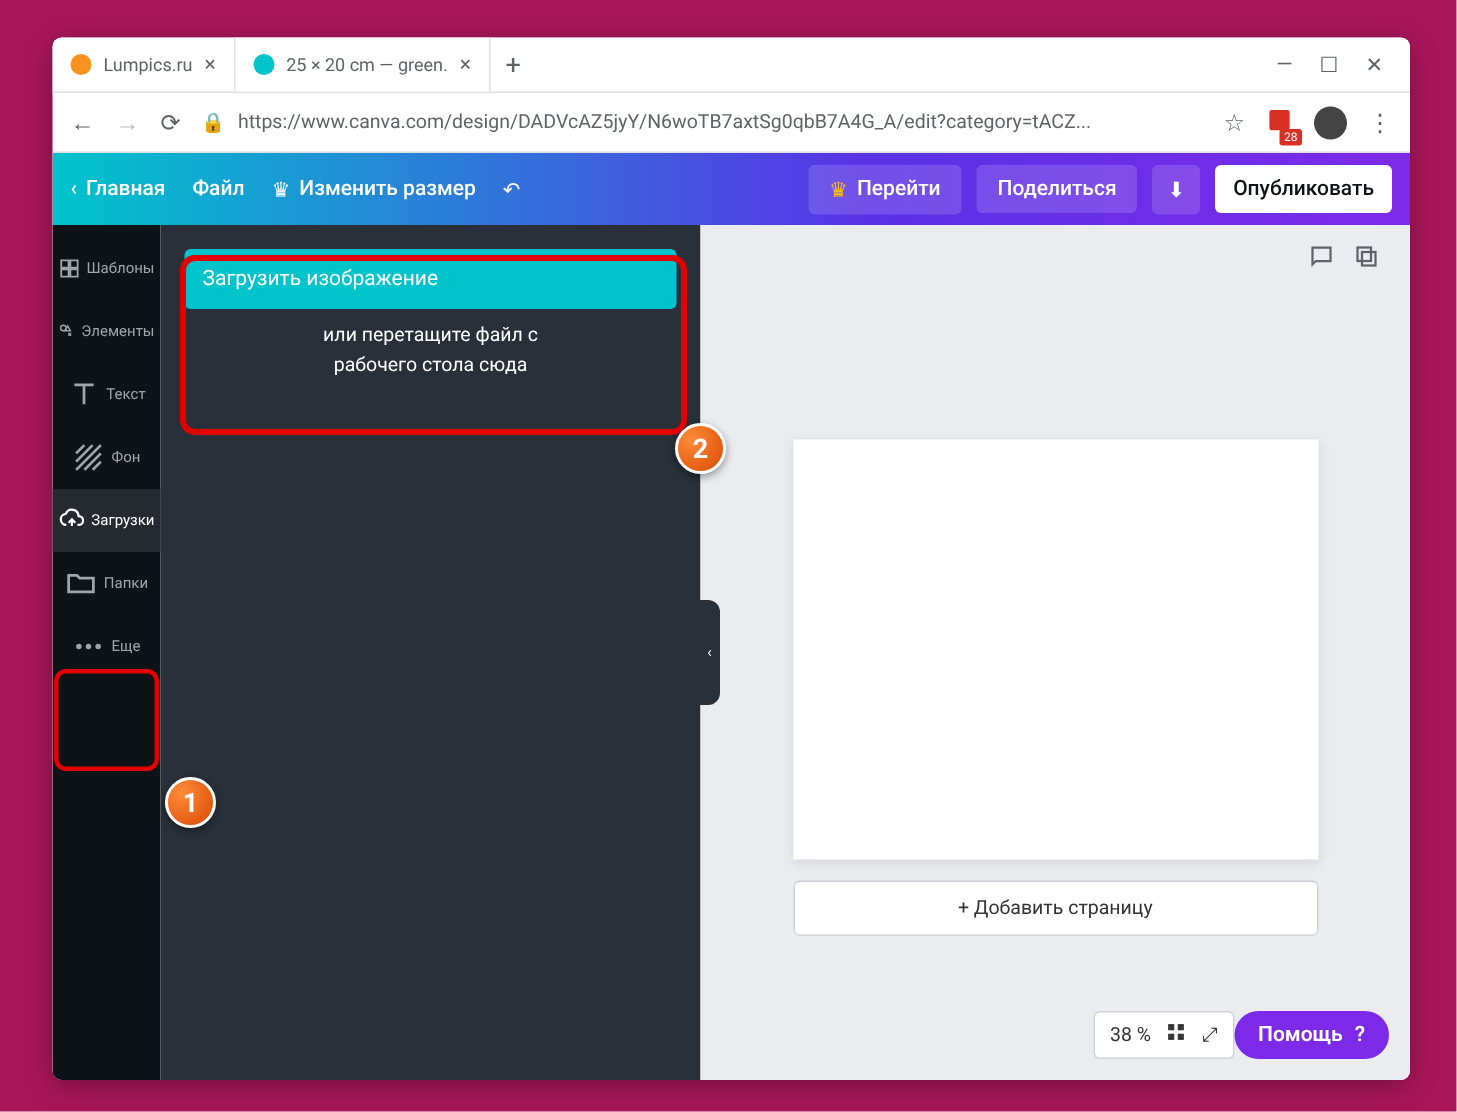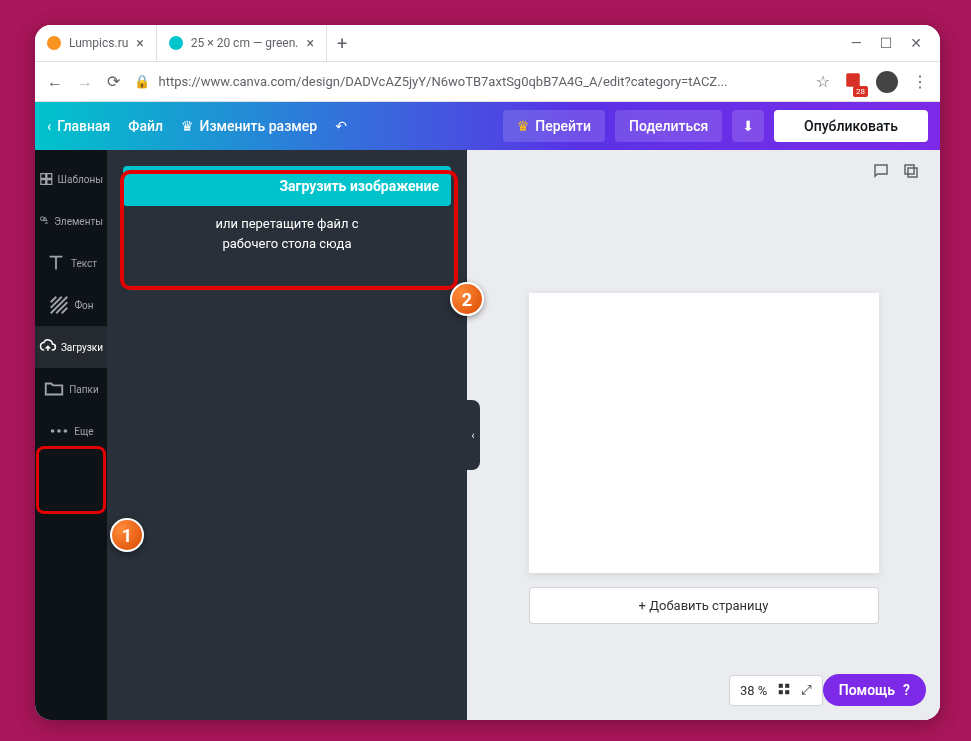--- a/index.html
+++ b/index.html
@@ -1,17 +1,17 @@
 <!DOCTYPE html>
 <html><head>
 <meta charset="utf-8">
 <style>
 *{margin:0;padding:0;box-sizing:border-box;font-family:-apple-system,BlinkMacSystemFont,"Segoe UI",Roboto,sans-serif}
 body{background:#a9165a;width:971px;height:741px;overflow:hidden;position:relative}
-.window{position:absolute;left:35px;top:25px;width:905px;height:695px;background:#fff;border-radius:16px;overflow:hidden;box-shadow:0 4px 20px rgba(0,0,0,.3)}
+.window{position:absolute;left:35px;top:25px;width:905px;height:695px;background:#fff;border-radius:6px;overflow:hidden;box-shadow:0 4px 20px rgba(0,0,0,.3)}
 .titlebar{height:37px;background:#fff;display:flex;align-items:center;border-bottom:1px solid #e0e0e0}
 .tabs{display:flex;height:100%;flex:1}
 .tab{display:flex;align-items:center;padding:0 12px;gap:8px;height:100%;font-size:12px;color:#5f6368;cursor:pointer;border-right:1px solid #e0e0e0;max-width:200px}
 .tab.active{background:#fff}
 .tab-favicon{width:14px;height:14px;border-radius:50%;flex-shrink:0}
 .tab-close{margin-left:auto;font-size:14px;color:#5f6368;cursor:pointer}
 .new-tab{padding:0 10px;font-size:18px;color:#5f6368;cursor:pointer;display:flex;align-items:center}
 .win-controls{display:flex;gap:18px;padding:0 18px;color:#5f6368}
 .win-controls span{cursor:pointer;font-size:14px}
 .addrbar{height:40px;display:flex;align-items:center;padding:0 12px;gap:14px;border-bottom:1px solid #e0e0e0}
@@ -24,28 +24,28 @@
 .ext-count{position:absolute;bottom:-4px;right:-6px;background:#d93025;color:#fff;font-size:8px;padding:1px 3px;border-radius:2px}
 .avatar{width:22px;height:22px;border-radius:50%;background:#444}
 .toolbar{height:48px;background:linear-gradient(90deg,#00c4cc 0%,#5a32e6 60%,#7d2ae8 100%);display:flex;align-items:center;padding:0 12px;gap:18px;color:#fff;font-size:14px}
 .tb-left{display:flex;align-items:center;gap:18px}
 .tb-item{display:flex;align-items:center;gap:6px;cursor:pointer;font-weight:500}
 .tb-right{margin-left:auto;display:flex;align-items:center;gap:10px}
 .tb-btn{padding:8px 14px;border-radius:4px;cursor:pointer;font-weight:500;display:flex;align-items:center;gap:6px}
 .tb-btn.upgrade{background:rgba(255,255,255,.15)}
 .tb-btn.share{background:rgba(255,255,255,.15)}
 .tb-btn.dl{background:rgba(255,255,255,.15);padding:8px 10px}
-.tb-btn.publish{background:#fff;color:#0e1318;padding:8px 30px}
+.tb-btn.publish{background:#fff;color:#0e1318;padding:8px 12px}
 .main{display:flex;height:570px}
 .sidebar{width:72px;background:#0e1318;display:flex;flex-direction:column;padding-top:8px}
 .sb-item{display:flex;align-items:center;justify-content:center;padding:10px 4px;cursor:pointer;color:#a0a5aa;font-size:10px;gap:4px;text-align:center}
 .sb-item.active{color:#fff;background:#252a30}
 .sb-item svg{width:22px;height:22px}
 .panel{width:360px;background:#293039;padding:16px;color:#fff;position:relative}
-.upload-btn{background:#00c4cc;color:#fff;padding:12px;border-radius:4px;text-align:right;font-weight:700;cursor:pointer;font-size:14px}
+.upload-btn{background:#00c4cc;color:#fff;padding:12px;border-radius:4px;text-align:left;font-weight:400;cursor:pointer;font-size:14px}
 .upload-hint{text-align:center;font-size:13px;margin-top:8px;line-height:1.5}
 .canvas-area{flex:1;background:#ebecf0;position:relative;display:flex;flex-direction:column}
 .canvas-top{display:flex;justify-content:flex-end;padding:12px 20px;gap:12px;color:#5f6368}
 .canvas-top span{cursor:pointer}
 .canvas-main{flex:1;display:flex;align-items:center;justify-content:center}
 .page{width:350px;height:280px;background:#fff;box-shadow:0 2px 8px rgba(0,0,0,.1)}
 .add-page{margin:14px auto 0;padding:10px 24px;background:#fff;border:1px solid #d0d4d9;border-radius:4px;font-size:13px;color:#333;cursor:pointer;width:350px;text-align:center}
 .footer{position:absolute;bottom:14px;right:14px;display:flex;align-items:center;}
 .zoom{background:#fff;border:1px solid #d0d4d9;border-radius:4px;padding:6px 10px;display:flex;align-items:center;gap:10px;font-size:13px;color:#333}
 .help-btn{background:#7d2ae8;color:#fff;padding:8px 16px;border-radius:20px;font-weight:600;cursor:pointer;display:flex;align-items:center;gap:8px;font-size:14px}

